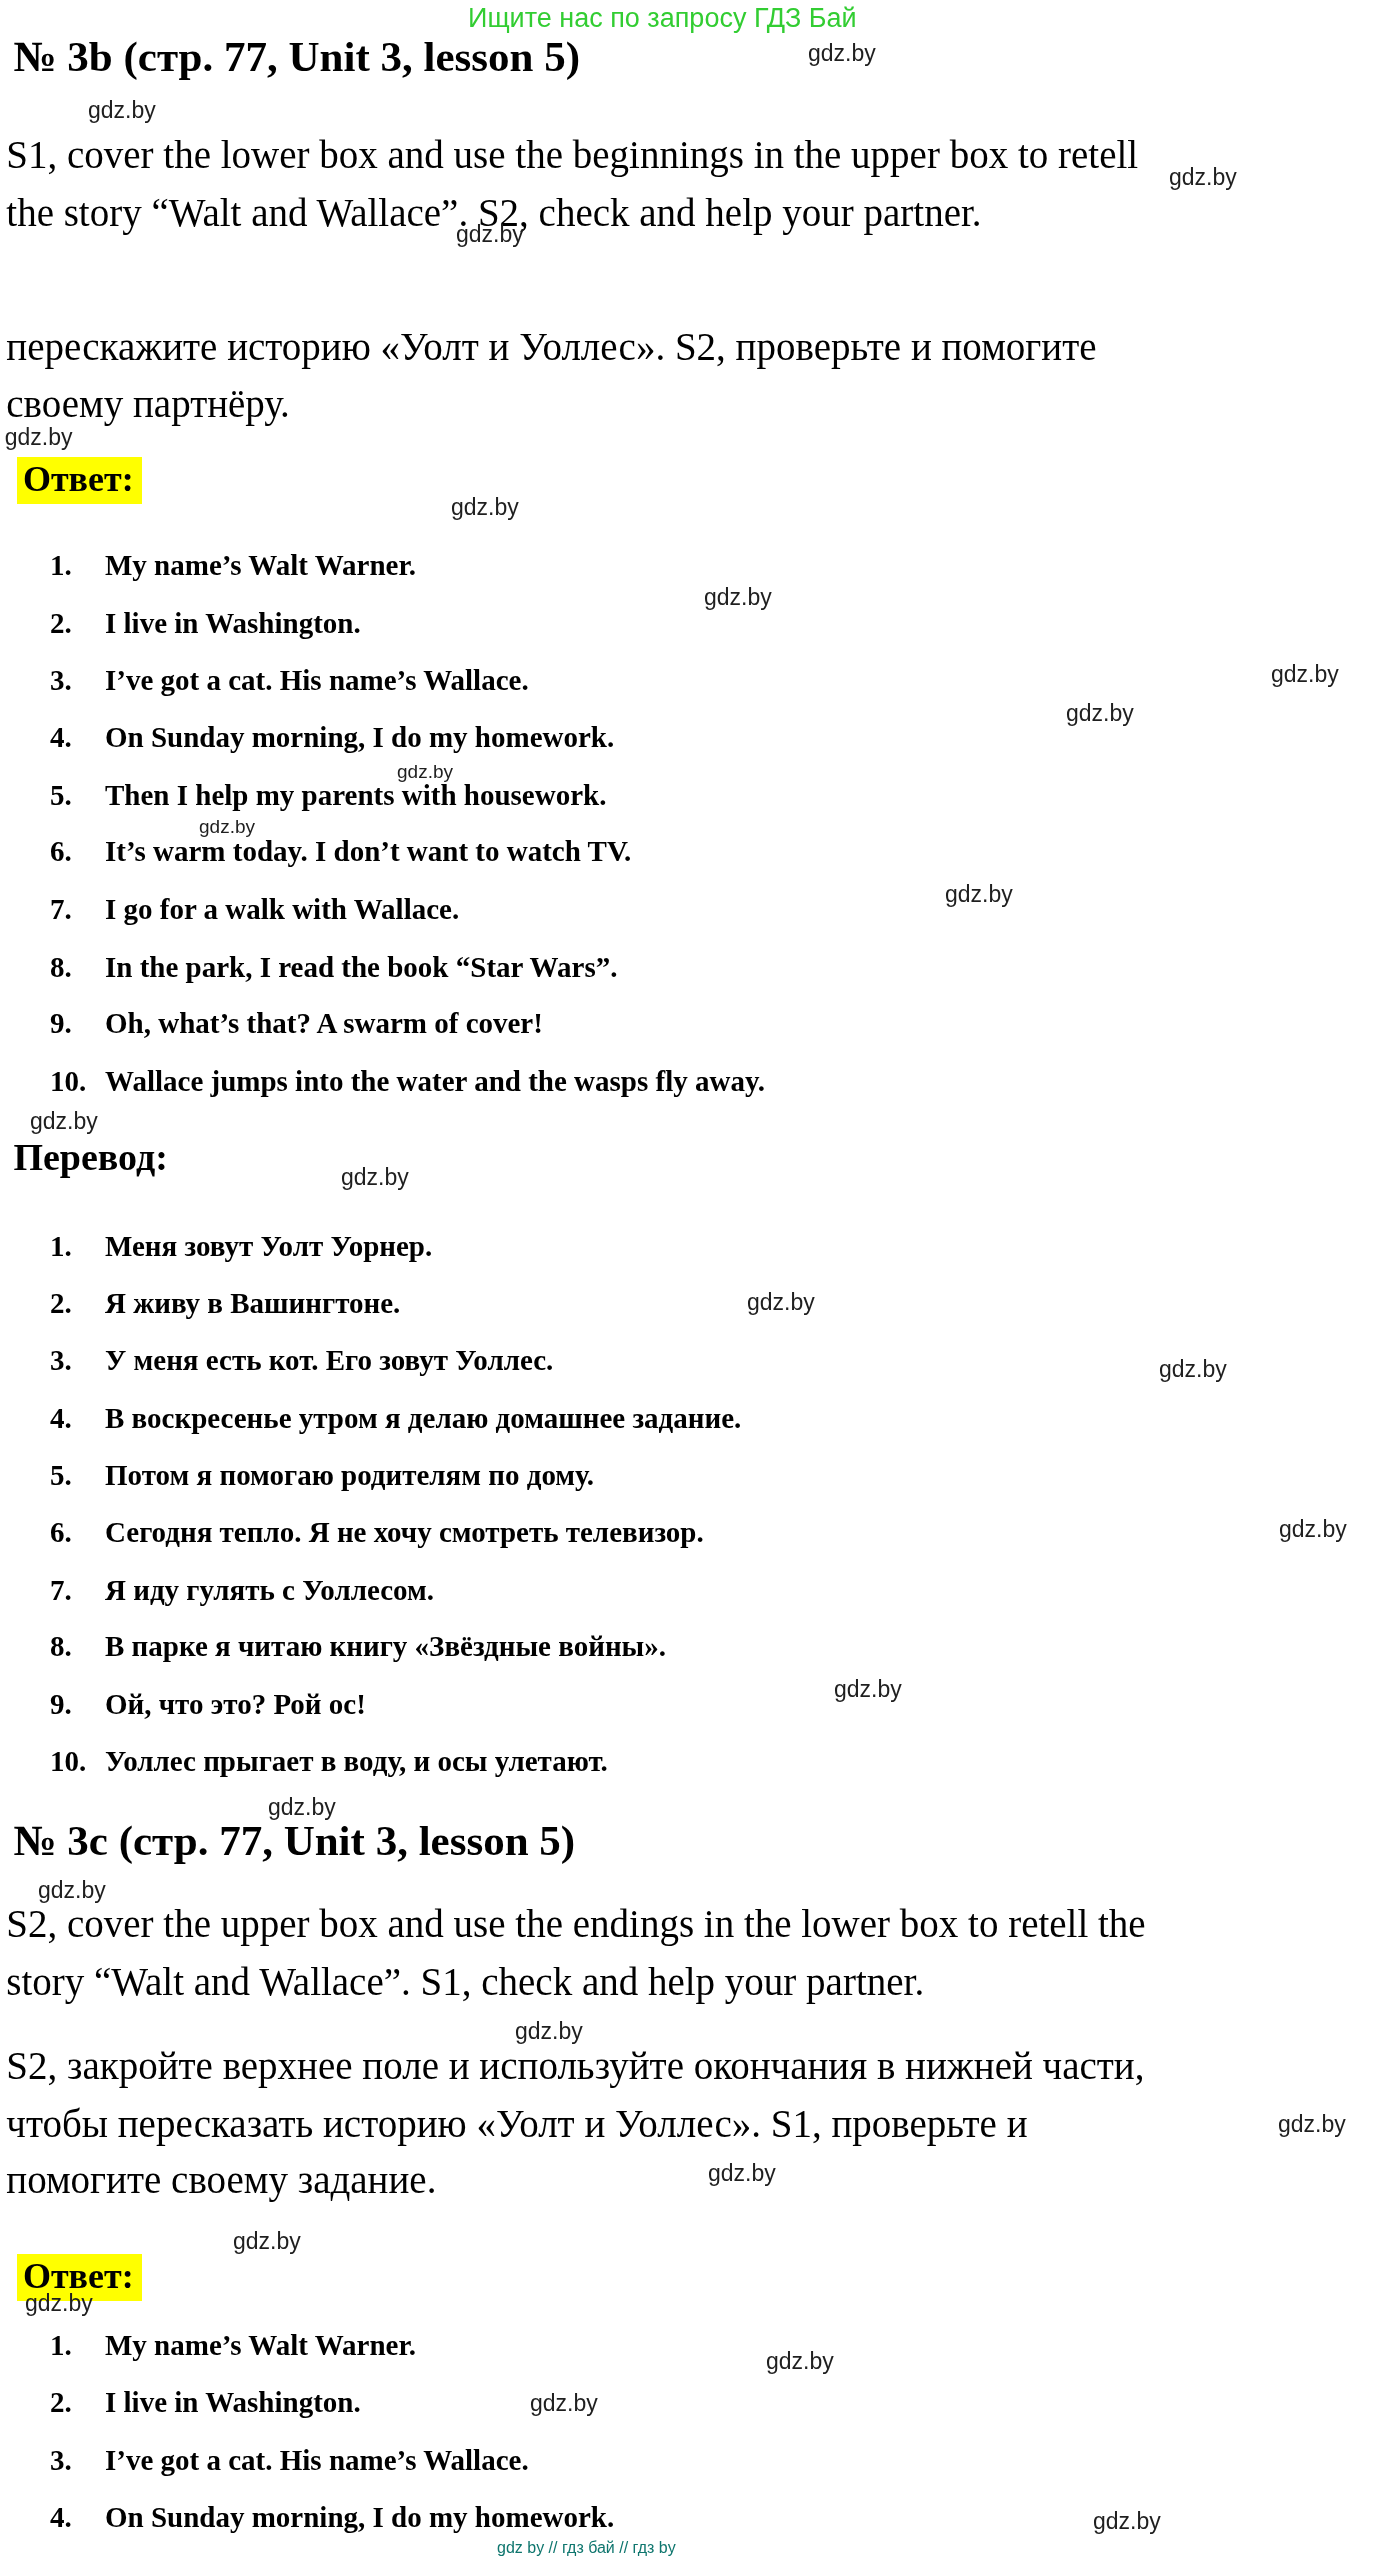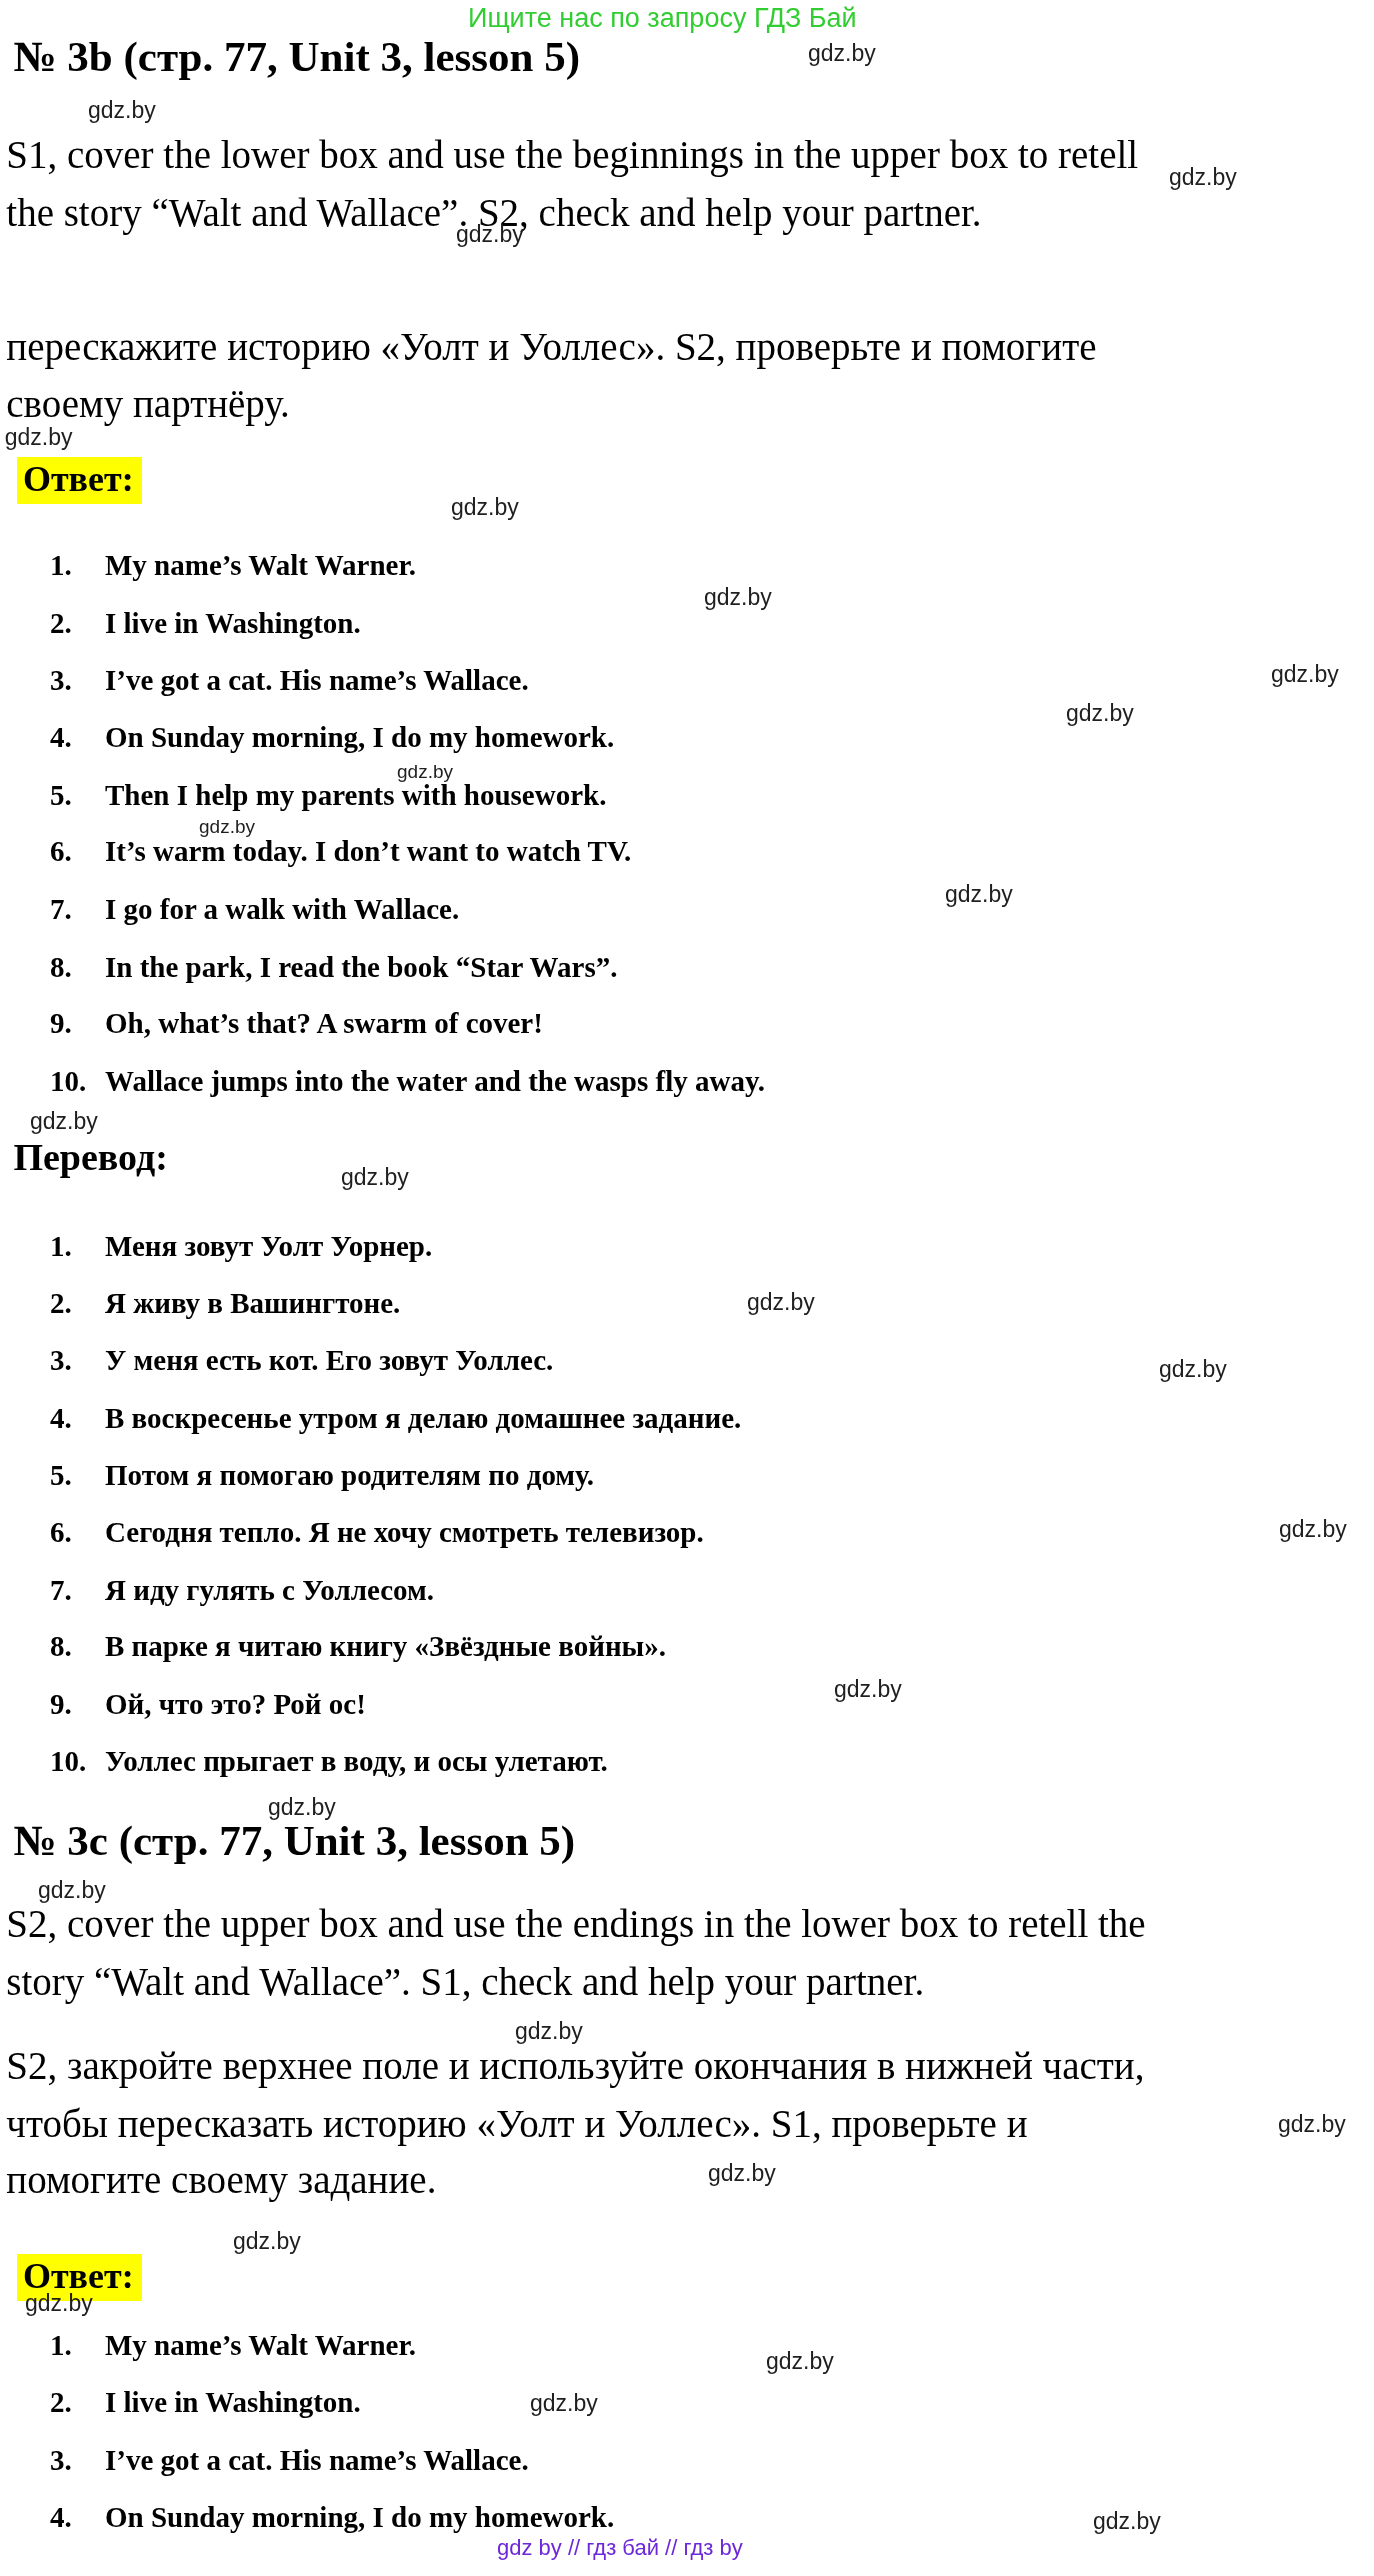--- a/index.html
+++ b/index.html
@@ -11,21 +11,21 @@
   .tline{position:absolute;left:6.3px;font-size:39px;line-height:46px;white-space:nowrap;}
   .hl{position:absolute;left:16.6px;background:#ffff00;font-weight:bold;font-size:36px;line-height:39px;
       padding:3.2px 8px 4.7px 6.3px;white-space:nowrap;}
   .plain-label{position:absolute;left:13.4px;font-weight:bold;font-size:38px;line-height:43px;white-space:nowrap;}
   .li{position:absolute;left:50px;font-size:29px;line-height:44px;white-space:nowrap;font-weight:bold;}
   .li .num{display:inline-block;width:55px;}
   .wm{position:absolute;font-family:"Liberation Sans","DejaVu Sans",sans-serif;font-size:23px;line-height:25px;
       color:#1f1f1f;white-space:nowrap;}
   .wm.sm{font-size:19px;line-height:20.5px;}
   .footer{position:absolute;left:497px;top:2534px;font-family:"Liberation Sans","DejaVu Sans",sans-serif;
-          font-size:22px;line-height:28px;color:#6d28d9;white-space:nowrap;}
+          font-size:16px;line-height:28px;color:#0f766e;white-space:nowrap;}
 </style>
 </head>
 <body>
 
 <div id="page">
 
   <div class="promo">Ищите нас по запросу ГДЗ Бай</div>
 
   <div class="h1" style="top:33px">№ 3b (стр. 77, Unit 3, lesson 5)</div>
 

